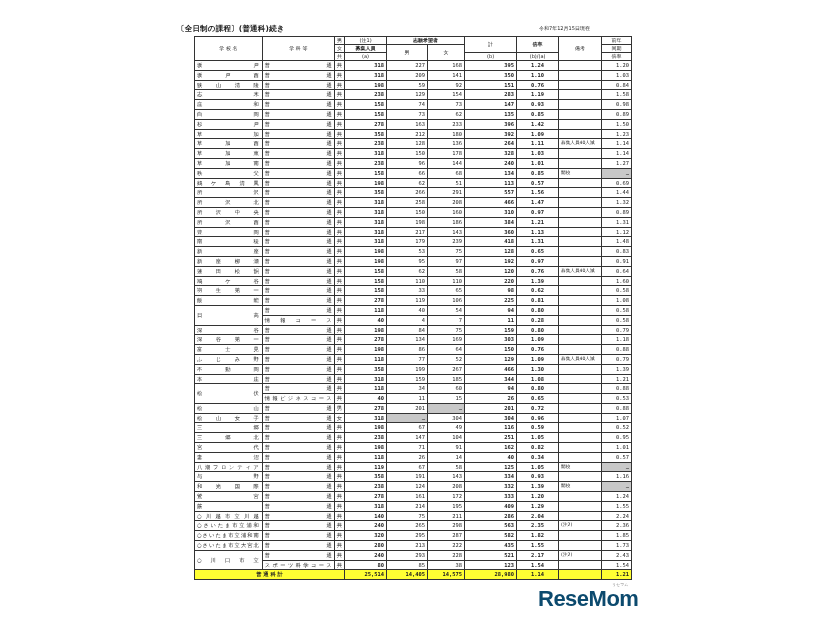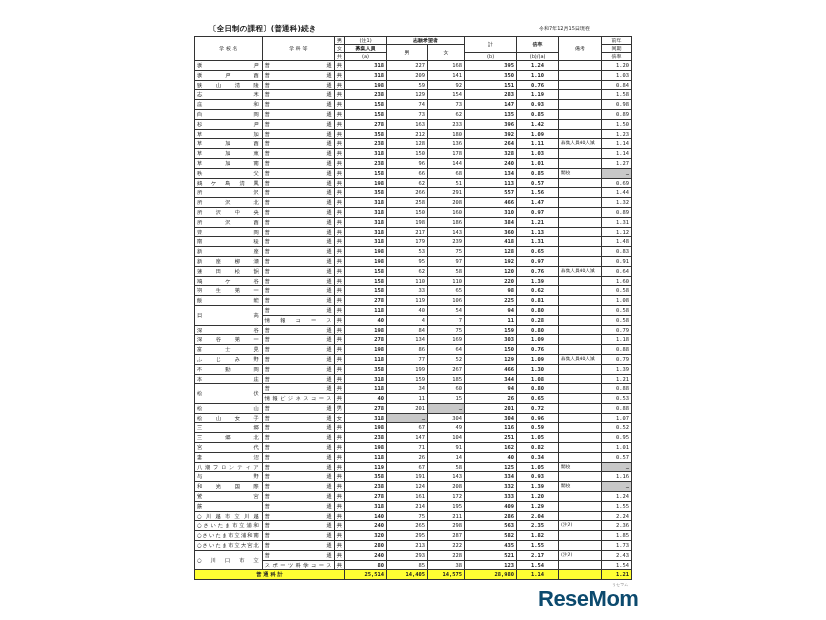--- a/index.html
+++ b/index.html
@@ -1,20 +1,20 @@
 <!DOCTYPE html>
 <html><head>
 <meta charset="utf-8">
 <style>
   html, body { margin:0; padding:0; background:#ffffff; }
   body { width:826px; height:620px; position:relative; overflow:hidden;
          font-family:"DejaVu Sans", sans-serif; color:#222; }
   .sheet { position:absolute; left:177px; top:24px; width:475px; }
   .title-row { position:relative; height:12px; }
-  .title { position:absolute; left:0; top:0; font-size:7.5px; font-weight:bold; letter-spacing:0.2px;margin-left:32px; }
+  .title { position:absolute; left:0; top:0; font-size:7.5px; font-weight:bold; letter-spacing:0.2px; }
   .asof { position:absolute; left:362px; top:1px; font-size:5px; }
   table { border-collapse:collapse; table-layout:fixed; }
   .main { position:absolute; left:17px; top:12px; }
   .side { position:absolute; left:424px; top:12px; }
   td, th { border:0.8px solid #333; padding:0 2px; height:8.8px; line-height:8.8px;
            font-size:5.3px; white-space:nowrap; overflow:hidden; font-weight:normal; }
   th { font-size:5px; line-height:7px; height:7px; text-align:center; }
   .num { text-align:right; font-family:"DejaVu Sans Mono", monospace; font-size:5.4px; }
   .bold { font-weight:bold; }
   .name { text-align:justify; text-align-last:justify; letter-spacing:1px; }

